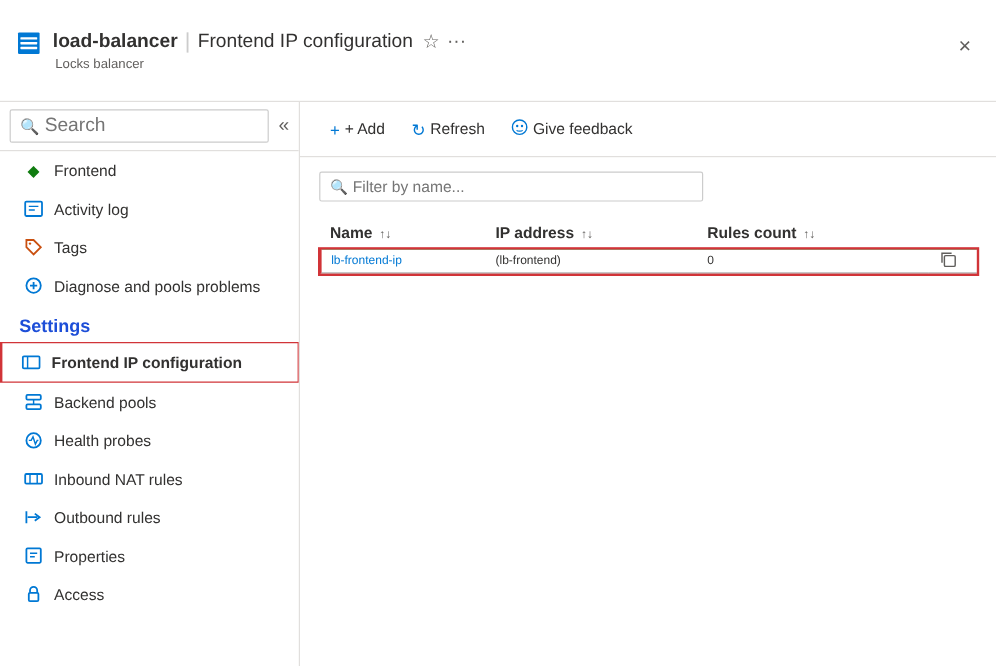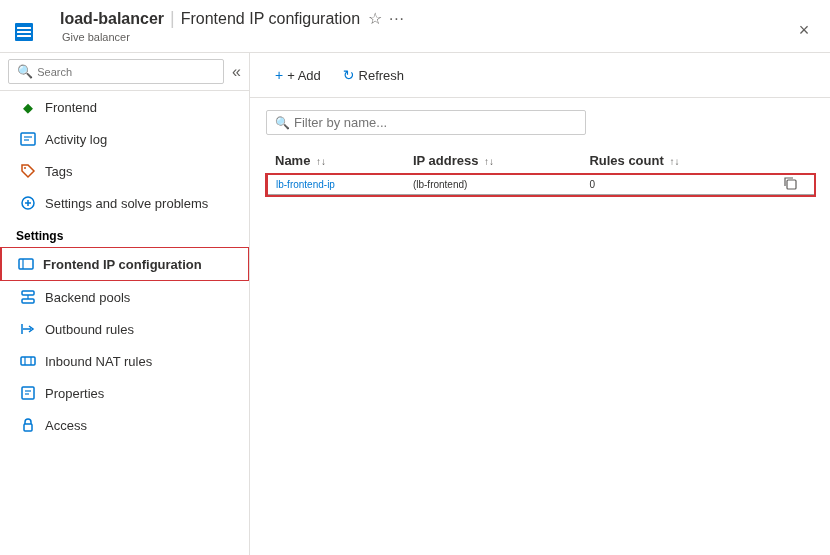--- a/index.html
+++ b/index.html
@@ -1,42 +1,42 @@
 <!DOCTYPE html>
 <html><head>
   <meta charset="utf-8">
   <style>
     * { box-sizing: border-box; margin: 0; padding: 0; }
     body { font-family: 'Segoe UI', Arial, sans-serif; font-size: 13px; color: #323130; background: #fff; width: 830px; height: 555px; overflow: hidden; display: flex; flex-direction: column; }
 
     
-    .titlebar { display: flex; align-items: flex-end; padding: 8px 12px; border-bottom: 1px solid #e1dfdd; background: #fff; min-height: 48px; gap: 16px; }
+    .titlebar { display: flex; align-items: flex-start; padding: 24px 12px; border-bottom: 1px solid #e1dfdd; background: #fff; min-height: 48px; }
     .titlebar-icon { width: 24px; height: 24px; margin-right: 8px; display: flex; align-items: center; justify-content: center; }
     .titlebar-icon svg { width: 20px; height: 20px; }
     .titlebar-title { font-size: 16px; font-weight: 600; color: #323130; }
     .titlebar-sep { color: #ccc; margin: 0 6px; font-weight: 300; font-size: 18px; }
     .titlebar-subtitle { font-size: 16px; color: #323130; }
     .titlebar-left { display: flex; flex-direction: column; flex: 1; }
     .titlebar-top-row { display: flex; align-items: center; }
     .titlebar-star { font-size: 16px; color: #605e5c; margin-left: 8px; cursor: pointer; }
     .titlebar-dots { font-size: 16px; color: #605e5c; margin-left: 6px; cursor: pointer; }
     .titlebar-close { margin-left: auto; font-size: 18px; color: #605e5c; cursor: pointer; width: 28px; height: 28px; display: flex; align-items: center; justify-content: center; }
 
     
     .main { display: flex; flex: 1; overflow: hidden; }
 
     
     .sidebar { width: 250px; min-width: 250px; border-right: 1px solid #e1dfdd; display: flex; flex-direction: column; overflow: hidden; }
     .sidebar-search-box { display: flex; align-items: center; border: 1px solid #ccc; border-radius: 2px; padding: 4px 8px; background: #fff; }
-    .sidebar-search-box input { border: none; outline: none; font-size: 11px; color: #b91c1c; width: 100%; background: transparent; }
+    .sidebar-search-box input { border: none; outline: none; font-size: 16px; color: #b91c1c; width: 100%; background: transparent; }
     .sidebar-search-icon { color: #605e5c; margin-right: 4px; font-size: 13px; }
     .sidebar-item { display: flex; align-items: center; padding: 7px 10px 7px 16px; cursor: pointer; color: #323130; font-size: 13px; border-left: 3px solid transparent; }
     .sidebar-item.active { background: #fff; border-left: 3px solid #0078d4; font-weight: 600; }
     .sidebar-item-icon { width: 18px; height: 18px; margin-right: 8px; display: flex; align-items: center; justify-content: center; flex-shrink: 0; }
-    .sidebar-section-label { font-size: 12px; font-weight: 600; color: #000000; padding: 10px 10px 4px 16px; text-transform: none; }
+    .sidebar-section-label { font-size: 15px; font-weight: 600; color: #1d4ed8; padding: 10px 10px 4px 16px; text-transform: none; }
 
     
     .content { flex: 1; display: flex; flex-direction: column; overflow: hidden; }
 
     
     .toolbar { display: flex; align-items: center; padding: 8px 16px; border-bottom: 1px solid #e1dfdd; gap: 4px; }
     .toolbar-btn { display: flex; align-items: center; gap: 4px; padding: 5px 8px; cursor: pointer; border: 1px solid transparent; border-radius: 2px; font-size: 13px; color: #323130; background: transparent; }
     .toolbar-btn-icon { font-size: 14px; color: #0078d4; }
 
     
@@ -77,21 +77,21 @@
   </div>
   <div class="titlebar-left">
     <div class="titlebar-top-row">
       <span class="titlebar-title">load-balancer</span>
       <span class="titlebar-sep"> | </span>
       <span class="titlebar-subtitle">Frontend IP configuration</span>
       <span class="titlebar-star">☆</span>
       <span class="titlebar-dots">···</span>
     </div>
     <div style="padding-left: 2px;">
-      <span style="font-size:11px; color:#605e5c;">Give balancer</span>
+      <span style="font-size:11px; color:#605e5c;">Locks balancer</span>
     </div>
   </div>
   <div class="titlebar-close">×</div>
 </div>
 
 <div class="main">
 
   <div class="sidebar">
 
     <div style="display:flex; align-items:center; padding: 6px 8px; border-bottom: 1px solid #e1dfdd;">
@@ -131,21 +131,21 @@
         <span>Tags</span>
       </div>
 
       <div class="sidebar-item">
         <span class="sidebar-item-icon" style="color:#0078d4;">
           <svg width="16" height="16" viewBox="0 0 16 16" fill="none">
               <circle cx="8" cy="8" r="6" stroke="#0078d4" stroke-width="1.5" fill="none"></circle>
               <path d="M5 8h6M8 5v6" stroke="#0078d4" stroke-width="1.5"></path>
             </svg>
         </span>
-        <span>Settings and solve problems</span>
+        <span>Diagnose and pools problems</span>
       </div>
 
       <div class="sidebar-section-label">Settings</div>
 
       <div class="sidebar-item active" style="border: 1.5px solid #d13438; background:#fff; border-left: 2px solid #d13438; padding-left: 15px;">
         <span class="sidebar-item-icon icon-blue">
           <svg width="16" height="16" viewBox="0 0 16 16" fill="none">
               <rect x="1" y="3" width="14" height="10" rx="1" stroke="#0078d4" stroke-width="1.5" fill="none"></rect>
               <line x1="5" y1="3" x2="5" y2="13" stroke="#0078d4" stroke-width="1.2"></line>
             </svg>
@@ -157,41 +157,50 @@
         <span class="sidebar-item-icon icon-blue">
           <svg width="16" height="16" viewBox="0 0 16 16" fill="none">
               <rect x="2" y="2" width="12" height="4" rx="1" stroke="#0078d4" stroke-width="1.5" fill="none"></rect>
               <rect x="2" y="10" width="12" height="4" rx="1" stroke="#0078d4" stroke-width="1.5" fill="none"></rect>
               <line x1="8" y1="6" x2="8" y2="10" stroke="#0078d4" stroke-width="1.2"></line>
             </svg>
         </span>
         <span>Backend pools</span>
       </div>
 
-
-
-      <div class="sidebar-item">
-        <span class="sidebar-item-icon icon-blue">
-          <svg width="16" height="16" viewBox="0 0 16 16" fill="none">
-              <path d="M3 8h8M9 5l4 3-4 3" stroke="#0078d4" stroke-width="1.5" fill="none"></path>
-              <line x1="2" y1="3" x2="2" y2="13" stroke="#0078d4" stroke-width="1.5"></line>
-            </svg>
-        </span>
-        <span>Outbound rules</span>
-      </div>
+      <div class="sidebar-item">
+        <span class="sidebar-item-icon" style="color:#0078d4;">
+          <svg width="16" height="16" viewBox="0 0 16 16" fill="none">
+              <circle cx="8" cy="8" r="6" stroke="#0078d4" stroke-width="1.5" fill="none"></circle>
+              <path d="M4 8h2l1.5-3 2 6 1.5-3H12" stroke="#0078d4" stroke-width="1.2" fill="none"></path>
+            </svg>
+        </span>
+        <span>Health probes</span>
+      </div>
+
 
       <div class="sidebar-item">
         <span class="sidebar-item-icon icon-blue">
           <svg width="16" height="16" viewBox="0 0 16 16" fill="none">
               <rect x="1" y="4" width="14" height="8" rx="1" stroke="#0078d4" stroke-width="1.5" fill="none"></rect>
               <line x1="5" y1="4" x2="5" y2="12" stroke="#0078d4" stroke-width="1.2"></line>
               <line x1="11" y1="4" x2="11" y2="12" stroke="#0078d4" stroke-width="1.2"></line>
             </svg>
         </span>
         <span>Inbound NAT rules</span>
+      </div>
+
+      <div class="sidebar-item">
+        <span class="sidebar-item-icon icon-blue">
+          <svg width="16" height="16" viewBox="0 0 16 16" fill="none">
+              <path d="M3 8h8M9 5l4 3-4 3" stroke="#0078d4" stroke-width="1.5" fill="none"></path>
+              <line x1="2" y1="3" x2="2" y2="13" stroke="#0078d4" stroke-width="1.5"></line>
+            </svg>
+        </span>
+        <span>Outbound rules</span>
       </div>
 
       <div class="sidebar-item">
         <span class="sidebar-item-icon icon-blue">
           <svg width="16" height="16" viewBox="0 0 16 16" fill="none">
               <rect x="2" y="2" width="12" height="12" rx="1" stroke="#0078d4" stroke-width="1.5" fill="none"></rect>
               <line x1="5" y1="6" x2="11" y2="6" stroke="#0078d4" stroke-width="1.2"></line>
               <line x1="5" y1="9" x2="9" y2="9" stroke="#0078d4" stroke-width="1.2"></line>
             </svg>
         </span>
@@ -213,20 +222,31 @@
   <div class="content">
 
     <div class="toolbar">
       <button class="toolbar-btn">
         <span class="toolbar-btn-icon">+</span>
         <span>+ Add</span>
       </button>
       <button class="toolbar-btn">
         <span class="toolbar-btn-icon">↻</span>
         <span>Refresh</span>
+      </button>
+      <button class="toolbar-btn">
+        <span class="toolbar-btn-icon">
+          <svg width="14" height="14" viewBox="0 0 14 14" fill="none">
+              <circle cx="7" cy="7" r="6" stroke="#0078d4" stroke-width="1.2" fill="none"></circle>
+              <circle cx="5" cy="6" r="1" fill="#0078d4"></circle>
+              <circle cx="9" cy="6" r="1" fill="#0078d4"></circle>
+              <path d="M4.5 9.5c0.5 1 4.5 1 5 0" stroke="#0078d4" stroke-width="1" fill="none"></path>
+            </svg>
+        </span>
+        <span>Give feedback</span>
       </button>
     </div>
 
     <div class="content-body">
 
       <div class="filter-bar">
         <span class="filter-icon">🔍</span>
         <input type="text" style="color: rgb(161, 159, 157); font-size: 13px;" placeholder="Filter by name...">
       </div>
 

